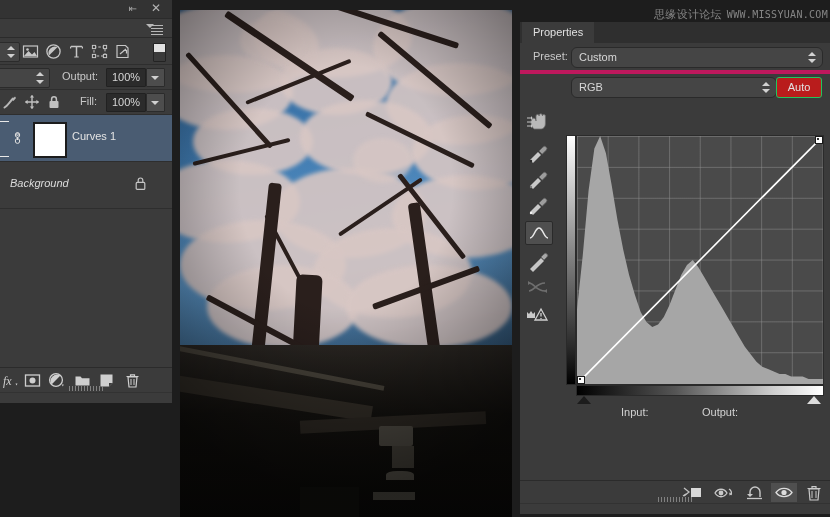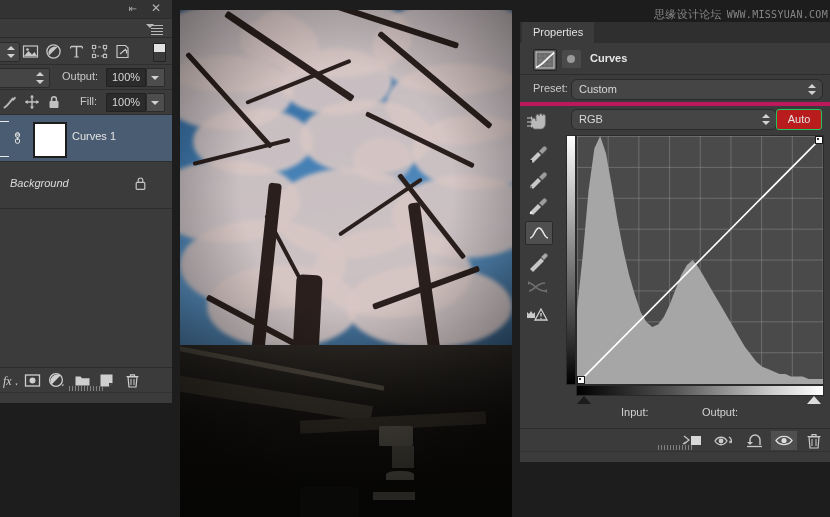--- a/index.html
+++ b/index.html
@@ -76,21 +76,21 @@
   .bl{position:absolute;border-radius:50%;background:#d8c7c4;filter:blur(2px);opacity:.9;}
   .branch{position:absolute;background:#2a1f1c;transform-origin:left center;border-radius:2px;}
   .ground{position:absolute;left:0;bottom:0;width:100%;height:34%;
      background:linear-gradient(180deg,#2b2723 0%,#151310 40%,#0c0b09 100%);}
   .roof{position:absolute;background:#3a352e;}
   .lantern{position:absolute;background:#6e6a60;}
   .dark-vig{position:absolute;inset:0;
      background:radial-gradient(ellipse 80% 60% at 50% 35%,rgba(0,0,0,0) 40%,rgba(0,0,0,.55) 100%);}
 
   
-  #props-panel{position:absolute;left:520px;top:22px;width:310px;height:440px;background:#3b3b3b;}
+  #props-panel{position:absolute;left:520px;top:22px;width:310px;height:492px;background:#3b3b3b;}
   .pp-tabbar{position:relative;height:21px;background:#2f2f2f;}
   .pp-tab{position:absolute;left:2px;top:0;height:21px;padding:0 11px;background:#3b3b3b;
           font-size:11px;color:#e0e0e0;line-height:21px;}
   .pp-head{position:relative;height:31px;background:#3b3b3b;border-bottom:1px solid #2d2d2d;}
   .curves-ic{position:absolute;left:13px;top:6px;width:22px;height:20px;background:#525252;
              border:1px solid #232323;border-radius:2px;}
   .mask-ic{position:absolute;left:42px;top:7px;width:19px;height:18px;background:#4a4a4a;border-radius:2px;}
   .mask-ic::after{content:"";position:absolute;left:5px;top:5px;width:8px;height:8px;border-radius:50%;background:#9a9a9a;}
   .pp-title{position:absolute;left:70px;top:9px;font-size:11px;font-weight:bold;color:#e6e6e6;}
 
@@ -371,32 +371,20 @@
       <div class="dark-vig"></div>
     </div>
   </div>
 
   <div id="props-panel">
 
     <div class="pp-tabbar">
       <div class="pp-tab">Properties</div>
     </div>
 
-    <div class="pp-head">
-      <div class="curves-ic">
-        <svg class="svgi" viewBox="0 0 22 20">
-            <rect x="2" y="2" width="18" height="16" fill="#6a6a6a" stroke="#cfcfcf" stroke-width="1"></rect>
-            <path d="M2 18 L20 2" stroke="#d8d8d8" stroke-width="1"></path>
-            <path d="M2 14 h18 M2 10 h18 M2 6 h18 M6 2 v16 M11 2 v16 M16 2 v16" stroke="#8d8d8d" stroke-width=".4"></path>
-            <path d="M2 17 C7 17 11 10 20 3" stroke="#fff" stroke-width="1.4" fill="none"></path>
-          </svg>
-      </div>
-      <div class="mask-ic"></div>
-      <div class="pp-title">Curves</div>
-    </div>
 
     <div class="pp-preset">
       <div class="pp-lbl" style="left:13px">Preset:</div>
       <div class="sel-box" style="left:51px;top:4px;width:250px">
         <span>Custom</span>
         <div class="sel-spin"></div>
       </div>
     </div>
 
     <div class="pp-channel">

